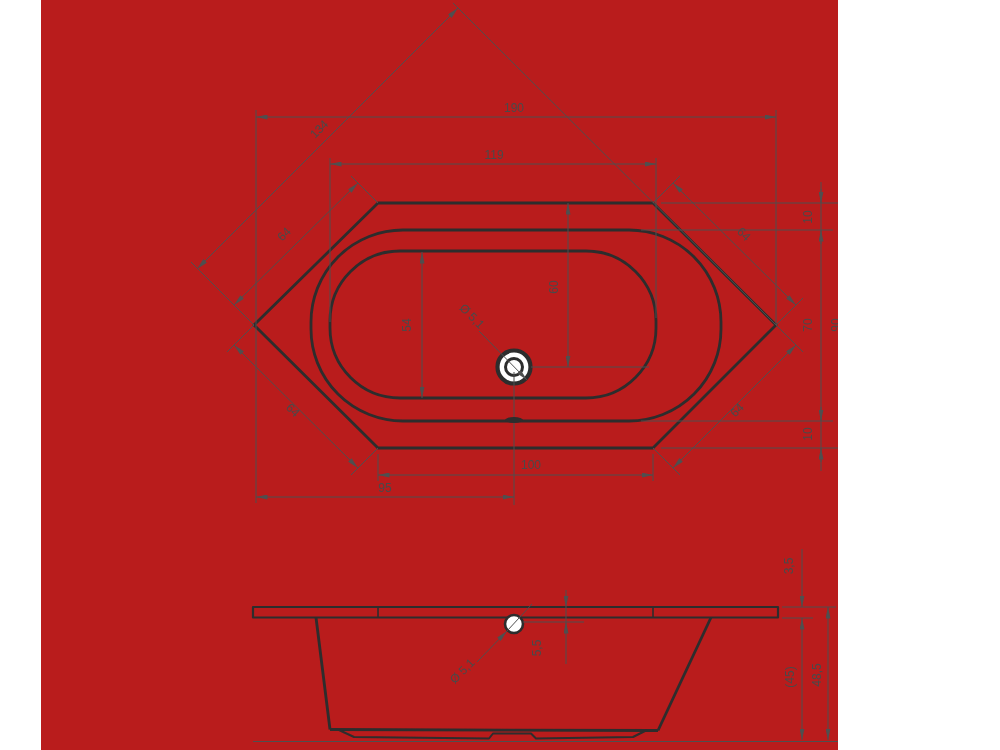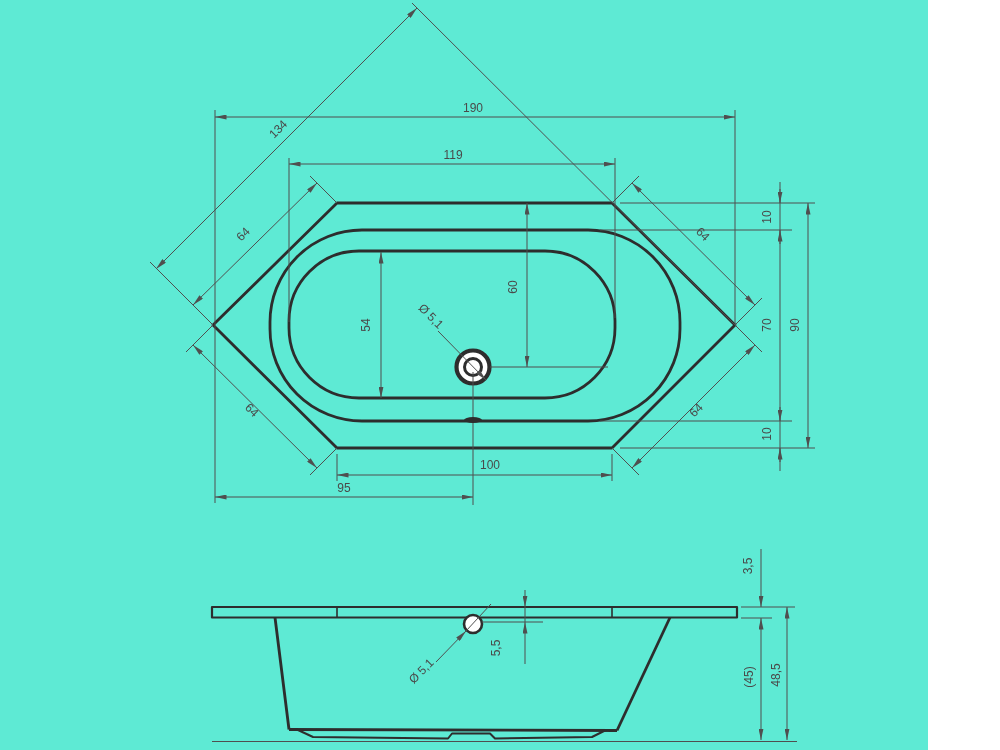--- a/index.html
+++ b/index.html
@@ -1,21 +1,22 @@
 <!DOCTYPE html>
 <html><head>
 <meta charset="utf-8">
 <style>
   html,body{margin:0;padding:0;background:#ffffff;}
   .sheet{
     position:relative;
-    width:928px;height:750px;
-    background:#5eead4;
+    width:797px;height:750px;
+    background:#b91c1c;
     font-family:"Liberation Sans", sans-serif;
     overflow:hidden;
+    margin-left:41px;
   }
   svg text{
     font-family:"Liberation Sans", sans-serif;
     font-size:12px;
     fill:#4a4a4a;
   }
   .thick{stroke:#2d2d2d;stroke-width:2.8;fill:none;stroke-linejoin:round;}
   .thick2{stroke:#2d2d2d;stroke-width:2.2;fill:none;stroke-linejoin:round;}
   .thin{stroke:#4f4f4f;stroke-width:1;fill:none;}
   .dimline{stroke:#4f4f4f;stroke-width:1;fill:none;}

